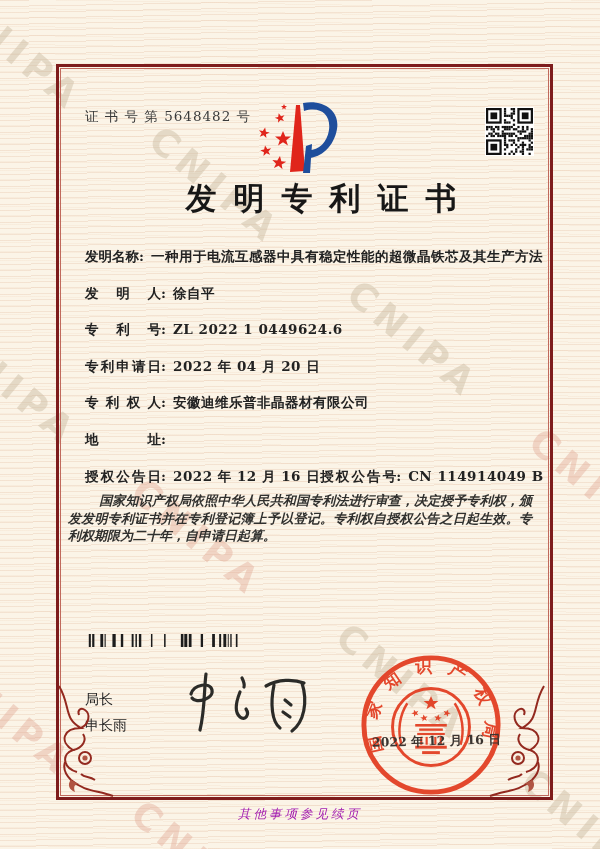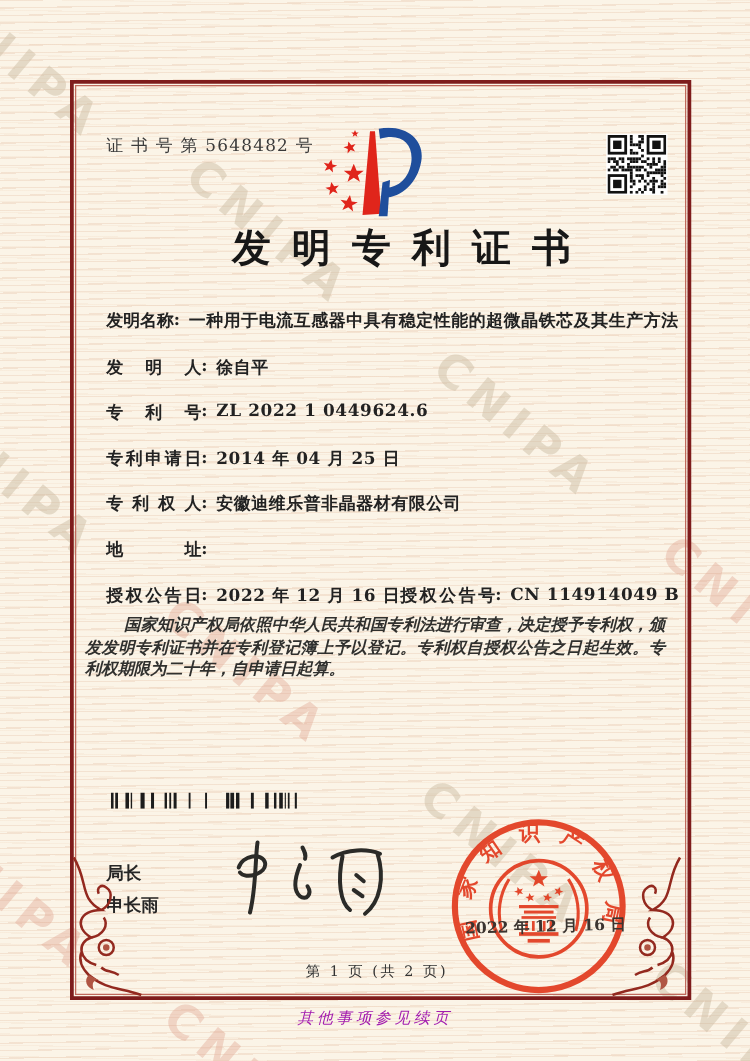--- a/index.html
+++ b/index.html
@@ -26,21 +26,21 @@
   .fgroup{display:inline-flex;}
   .fgroup.w1{width:246px;}
   .flabel{display:inline-block;width:76px;font-weight:700;text-align:justify;text-align-last:justify;}
   .fcolon{font-weight:700;margin-right:7px;}
   .fvalue{font-weight:700;letter-spacing:.5px;}
   .paras{left:68px;top:492px;width:464px;font-size:13px;line-height:17.6px;color:#30302e;
          font-style:italic;text-align:justify;}
   .paras p{margin:0;text-indent:2.4em;font-weight:bold;}
   .barcode{left:85px;top:634px;width:156px;height:13px;}
   .signer{left:85px;top:686px;font-family:"DejaVu Sans","Liberation Sans",sans-serif;
-          font-weight:700;font-size:14px;color:#262626;line-height:26px;}
+          font-weight:400;font-size:14px;color:#262626;line-height:26px;}
   .signature{left:182px;top:670px;width:130px;height:66px;}
   .seal{left:357px;top:651px;width:148px;height:148px;z-index:3;}
   .sealdate{left:372px;top:733px;width:140px;font-size:12.5px;font-weight:700;color:#3b3430;
             letter-spacing:0;transform:rotate(-1.5deg);z-index:4;white-space:nowrap;}
   .orn{width:60px;height:115px;z-index:2;}
   .orn.br{left:488px;top:684px;}
   .orn.bl{left:55px;top:684px;transform:scaleX(-1);}
   .pagenum{left:56px;top:770px;width:491px;text-align:center;font-size:11.5px;color:#333;
            letter-spacing:2px;}
   .contnote{left:0;top:806px;width:600px;text-align:center;font-size:12.5px;color:#a21caf;
@@ -237,21 +237,21 @@
       <span class="fvalue">徐自平</span>
     </div>
     <div class="frow">
       <span class="flabel">专利号</span>
         <span class="fcolon">:</span>
       <span class="fvalue">ZL 2022 1 0449624.6</span>
     </div>
     <div class="frow">
       <span class="flabel">专利申请日</span>
         <span class="fcolon">:</span>
-      <span class="fvalue">2014 年 04 月 25 日</span>
+      <span class="fvalue">2022 年 04 月 20 日</span>
     </div>
     <div class="frow">
       <span class="flabel">专利权人</span>
         <span class="fcolon">:</span>
       <span class="fvalue">安徽迪维乐普非晶器材有限公司</span>
     </div>
     <div class="frow">
       <span class="flabel">地址</span>
         <span class="fcolon">:</span>
     </div>
@@ -364,16 +364,15 @@
       <path d="M34,44 C26,40 24,30 30,26 C34,23 38,26 36,31"></path>
       <path d="M42,66 C32,64 28,56 32,50"></path>
       <path d="M2,112 C18,106 30,108 44,96 C50,90 52,84 50,78"></path>
       <path d="M20,96 C26,92 30,94 34,90"></path>
       <circle cx="30" cy="74" r="6" stroke="#93291f"></circle>
     </g>
     <circle cx="30" cy="74" r="2.6" fill="#b05543"></circle>
     <path d="M44,96 C48,100 46,106 40,108 C42,102 40,100 36,100 Z" fill="#b05543"></path>
   </svg>
 
-  <div class="abs pagenum">第 1 页 (共 2 页)</div>
   <div class="abs contnote">其他事项参见续页</div>
 
 </div>
 
 </body></html>

